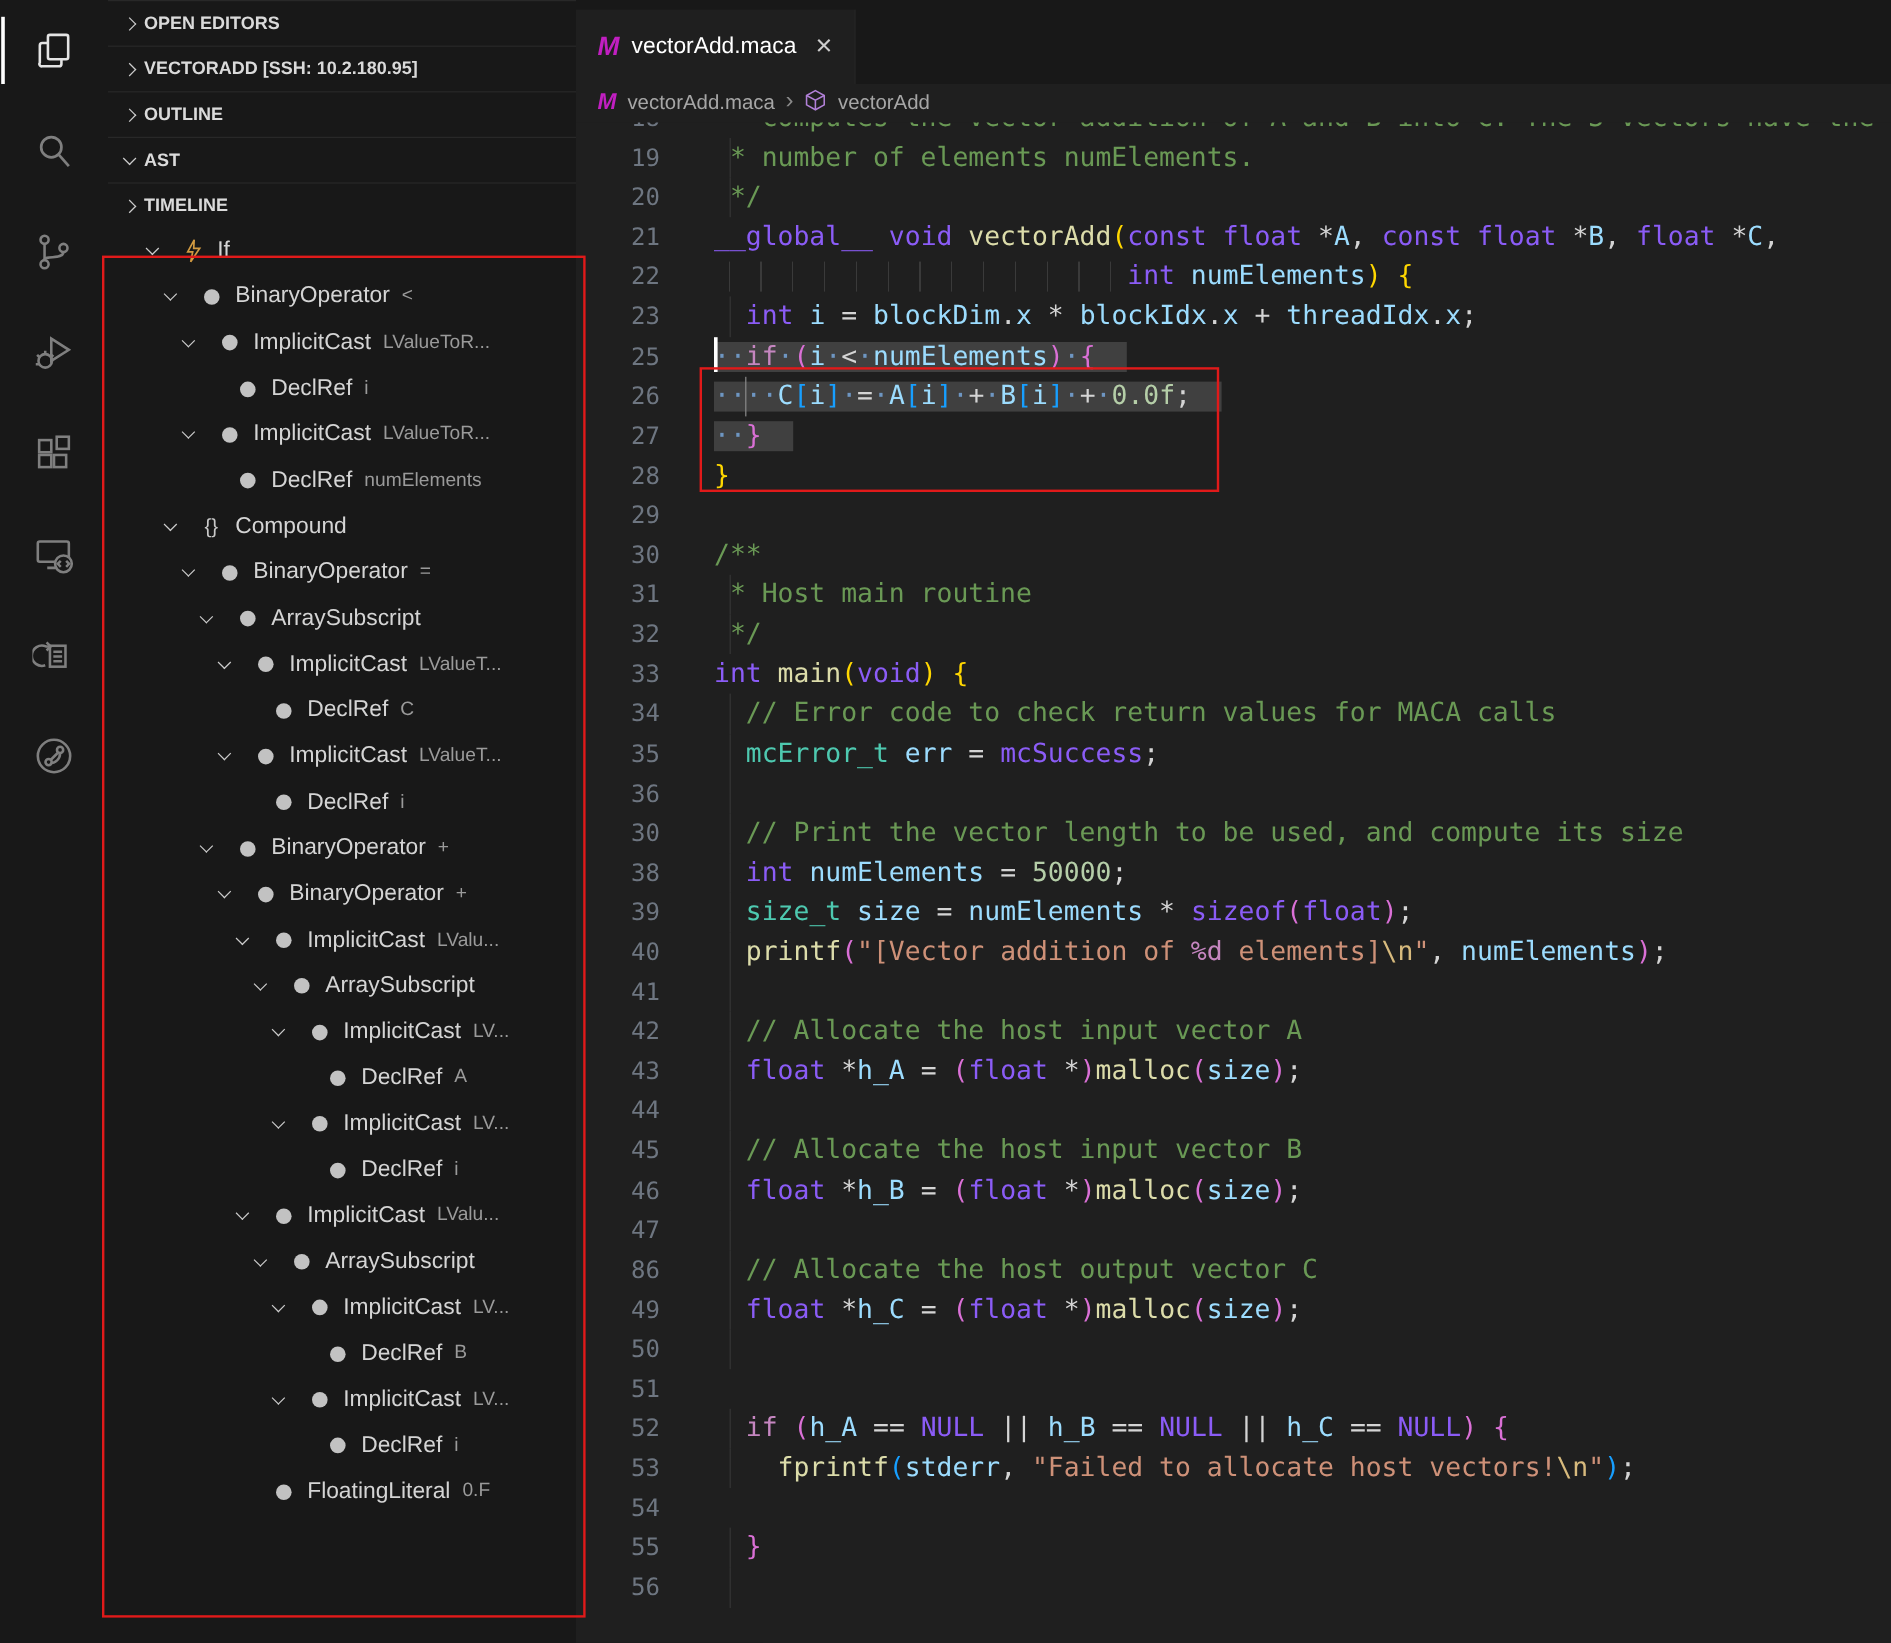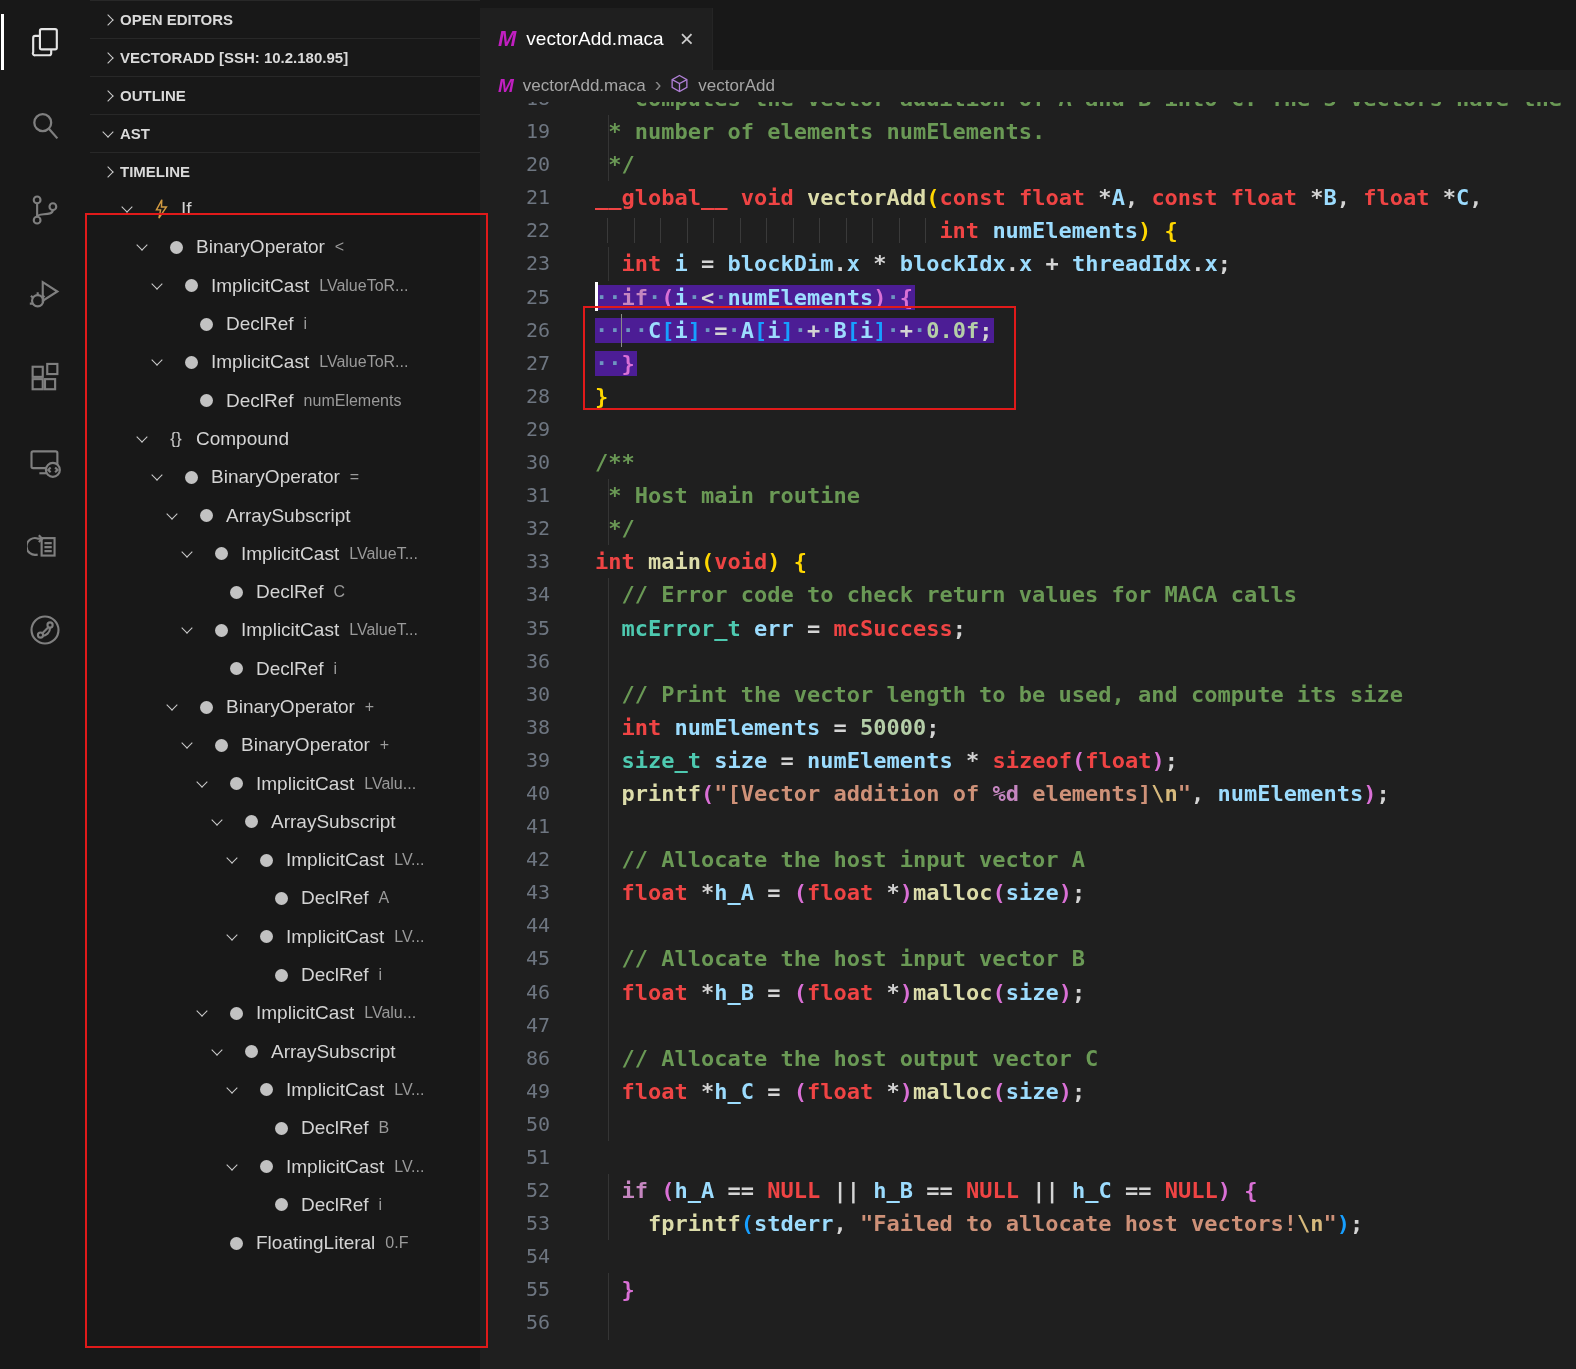--- a/index.html
+++ b/index.html
@@ -42,28 +42,28 @@
   .m-logo { font-weight:800; font-style:italic; color:#c11fc1; font-size:22px; }
   .breadcrumbs { height:32px; display:flex; align-items:center; gap:9px; padding-left:18px; background:#1f1f1f; color:#a6a6a6; font-size:17px; }
   .bc-sep { color:#8a8a8a; font-size:20px; margin-top:-3px; }
   .m-logo.small { font-size:19px; }
   
   .code { position:absolute; top:102px; left:0; right:0; bottom:0; overflow:hidden;
           font-family:"DejaVu Sans Mono", monospace; font-size:22px; line-height:33.1px; }
   .line { display:flex; height:33.1px; white-space:pre; }
   .line.clip { margin-top:-20px; }
   .ln { width:70px; text-align:right; color:#6e7681; font-size:20px; flex:none; }
-  .lc { margin-left:45px; position:relative; color:#d4d4d4; white-space:pre;font-weight:bold; }
+  .lc { margin-left:45px; position:relative; color:#d4d4d4; white-space:pre; }
   .gd { position:absolute; top:0; bottom:0; width:1px; background:#353535; }
   .gd.bright { background:#8a8a8a; z-index:2; }
-  .sel { background:#4c1d95; padding-right:2px; position:relative; }
+  .sel { background:#404040; padding-right:26px; position:relative; }
   .caret { display:inline-block; width:3px; height:29px; background:#ffffff; vertical-align:-6px; margin-right:-3px; }
   .bulb { position:absolute; left:2px; top:3px; }
   .t { white-space:pre; }
-  .kw { color:#ef4444; } .ct { color:#c586c0; } .fn { color:#dcdcaa; }
+  .kw { color:#8b5cf6; } .ct { color:#c586c0; } .fn { color:#dcdcaa; }
   .vr { color:#9cdcfe; } .ty { color:#4ec9b0; } .nm { color:#b5cea8; }
   .st { color:#ce9178; } .es { color:#d7ba7d; } .fm { color:#c586c0; }
   .cm { color:#6a9955; } .df { color:#d4d4d4; }
   .b1 { color:#ffd700; } .b2 { color:#da70d6; } .b3 { color:#179fff; }
   .ws { color:#6e96c2; }
   .ig { background:repeating-linear-gradient(90deg, transparent 0, transparent calc(1ch - 1px), #3a3a3a calc(1ch - 1px), #3a3a3a 1ch, transparent 1ch, transparent 2ch); }
   
   .ann { position:absolute; border:2px solid #e01a1a; z-index:60; pointer-events:none; }
   #ann-ast  { left:85px;  top:213px; width:403px; height:1135px; }
   #ann-code { left:583px; top:306px; width:433px; height:104px; }

